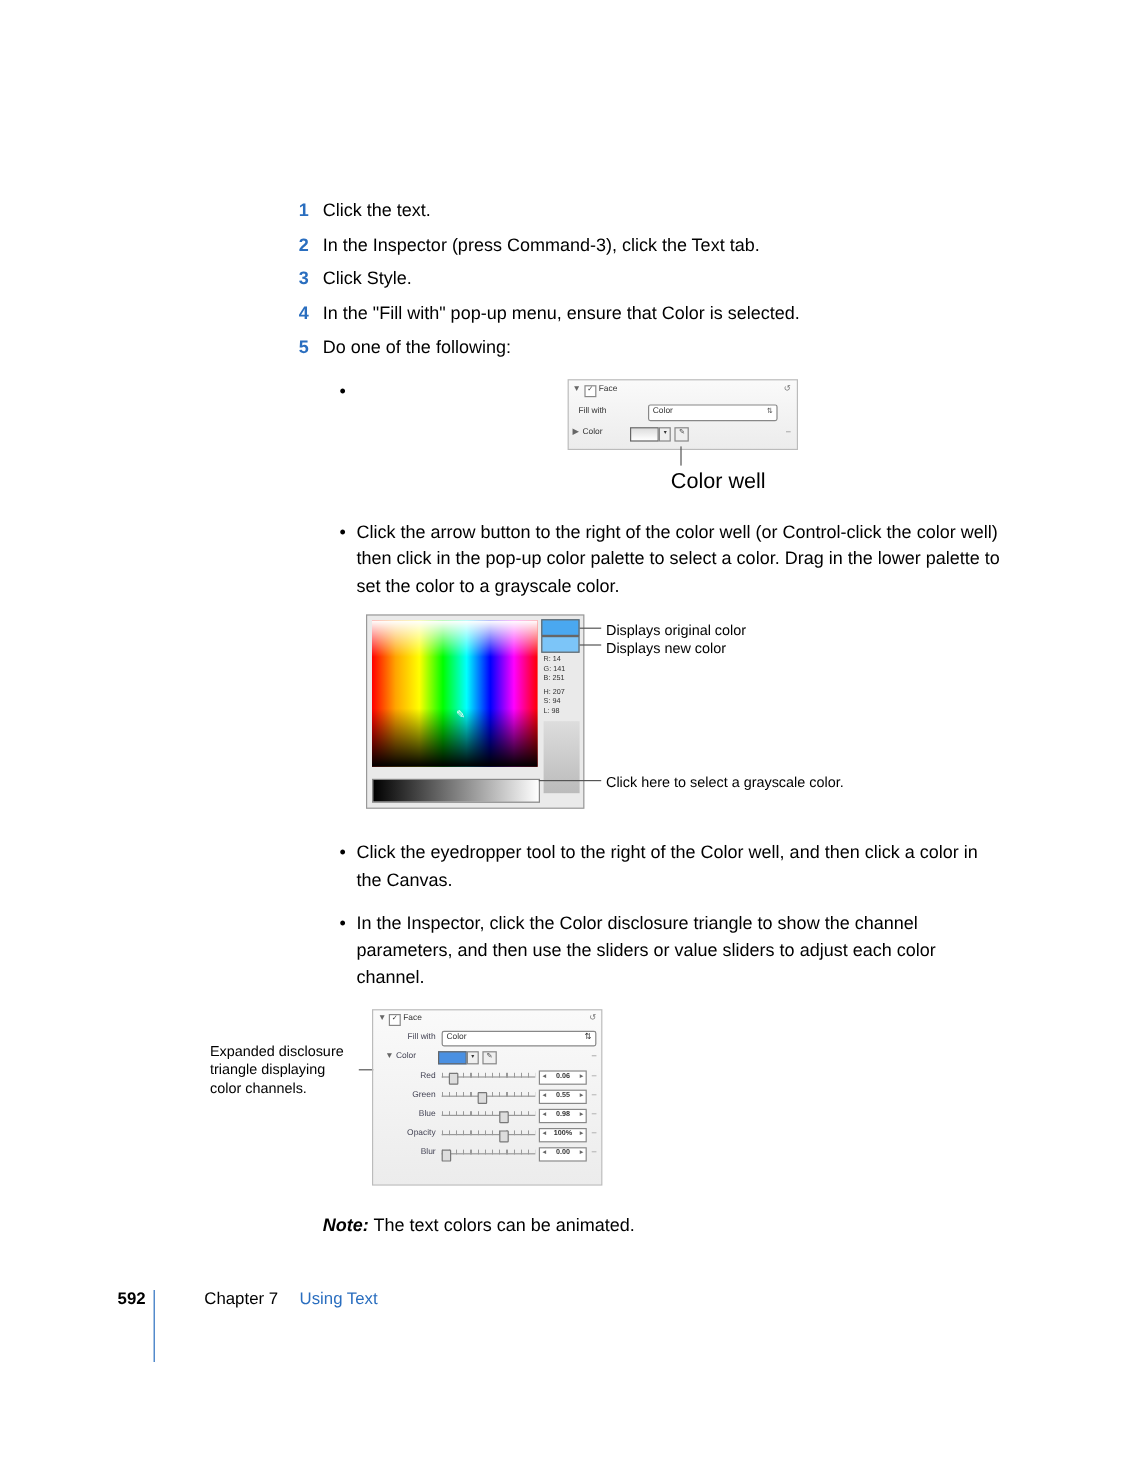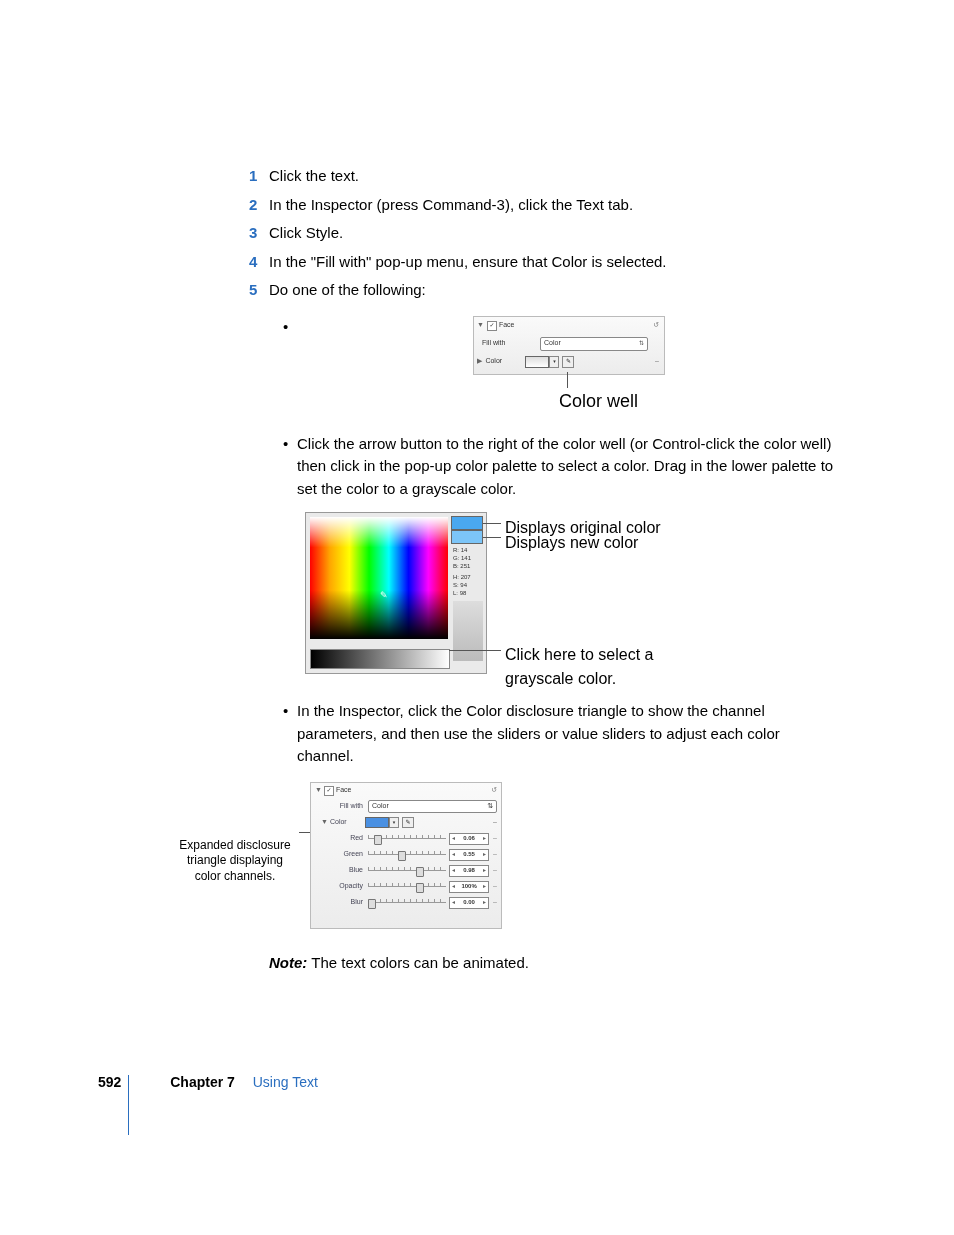--- a/index.html
+++ b/index.html
@@ -9,21 +9,21 @@
 ol.steps{list-style:none;padding:0;margin:0}
 ol.steps>li{position:relative;padding-left:0;margin-bottom:6px}
 ol.steps>li .num{position:absolute;left:-20px;color:#2a6ebf;font-weight:700}
 ul.bul{list-style:none;padding:0;margin:8px 0 0 14px}
 ul.bul>li{position:relative;padding-left:14px;margin-bottom:14px}
 ul.bul>li:before{content:"•";position:absolute;left:0;top:0}
 .note-label{font-style:italic;font-weight:700;margin-right:4px}
 .note{margin-top:20px}
 .footer{position:absolute;left:98px;top:1072px;width:740px;font-size:14px}
 .pnum{font-weight:700;margin-right:45px}
-.chap{font-weight:700;margin-right:14px}
+.chap{font-weight:400;margin-right:14px}
 .chap-title{color:#2a6ebf}
 .vr{position:absolute;left:128px;top:1075px;width:1px;height:60px;background:#2a6ebf}
 
 .fig1{position:relative;margin:14px auto 22px auto;width:190px;height:95px}
 .fig1 .panel{width:190px;height:57px;background:linear-gradient(#fafafa,#ececec);border:1px solid #bbb;font-size:7px;color:#333}
 .fig1 .row{display:flex;align-items:center;height:18px}
 .fig1 .tri{margin:0 3px;color:#666;font-size:7px}
 .fig1 .chk{width:8px;height:8px;border:1px solid #888;background:#fff;display:inline-flex;align-items:center;justify-content:center;font-size:6px;margin-right:2px}
 .fig1 .lab{width:58px;padding-left:8px}
 .fig1 .select{flex:1;margin-right:16px;height:12px;border:1px solid #888;background:#fff;display:flex;align-items:center;padding:0 3px;justify-content:space-between;border-radius:2px}
@@ -45,27 +45,27 @@
  linear-gradient(to right,red,orange,yellow,lime,cyan,blue,magenta,red)}
 .fig2 .eyemark{position:absolute;left:70px;top:72px;font-size:9px;color:#fff}
 .fig2 .vals{position:absolute;right:3px;top:34px;width:30px;font-size:6px;color:#333;line-height:1.3}
 .fig2 .vals div{white-space:pre}
 .fig2 .gray{position:absolute;left:4px;bottom:4px;width:138px;height:18px;background:linear-gradient(to right,#000,#fff);border:1px solid #888}
 .fig2 .strip{position:absolute;right:3px;top:88px;width:30px;height:60px;background:linear-gradient(#ddd,#bbb)}
 .fig2 .lead{position:absolute;background:#555;height:1px}
 .fig2 .l1{left:178px;top:11px;width:18px}
 .fig2 .l2{left:178px;top:25px;width:18px}
 .fig2 .l3{left:144px;top:138px;width:52px}
-.fig2 .cap{position:absolute;font-size:16px}
+.fig2 .cap{position:absolute;font-size:12px}
 .fig2 .c1{left:200px;top:4px}
 .fig2 .c2{left:200px;top:19px}
 .fig2 .c3{left:200px;top:131px}
 
 .fig3wrap{position:relative;margin:14px 0 0 -122px;width:480px;height:150px}
-.fig3 .side{position:absolute;left:0;top:56px;width:120px;font-size:12px;text-align:center;line-height:1.3}
+.fig3 .side{position:absolute;left:0;top:28px;width:120px;font-size:12px;text-align:left;line-height:1.3}
 .fig3 .lead{position:absolute;left:124px;top:50px;width:30px;height:1px;background:#555}
 .fig3 .panel{position:absolute;left:135px;top:0;width:190px;height:145px;background:linear-gradient(#fafafa,#ececec);border:1px solid #bbb;font-size:7px;color:#333}
 .fig3 .row{display:flex;align-items:center;height:16px;padding:0 4px}
 .fig3 .lab{width:48px;text-align:right;padding-right:5px;color:#445}
 .fig3 .tri{color:#666;margin-right:2px}
 .fig3 .chk{width:8px;height:8px;border:1px solid #888;background:#fff;display:inline-flex;align-items:center;justify-content:center;font-size:6px;margin-right:2px}
 .fig3 .select{flex:1;height:11px;border:1px solid #888;background:#fff;display:flex;align-items:center;justify-content:space-between;padding:0 3px;border-radius:2px;font-size:7px}
 .fig3 .well{width:22px;height:9px;border:1px solid #666;background:#4a90e2}
 .fig3 .drop{width:8px;height:9px;border:1px solid #888;background:#efefef;font-size:5px;display:flex;align-items:center;justify-content:center}
 .fig3 .eyed{width:10px;height:9px;border:1px solid #888;background:#efefef;margin-left:3px;font-size:6px;display:flex;align-items:center;justify-content:center}
@@ -145,20 +145,21 @@
        </div>
        <div class="lead l1"></div>
                 <div class="cap c1">Displays original color</div>
        <div class="lead l2"></div>
                 <div class="cap c2">Displays new color</div>
        <div class="lead l3"></div>
                 <div class="cap c3">Click here to select a grayscale color.</div>
       </div>
      </li>
 
+     <li><span>Click the eyedropper tool to the right of the Color well, and then click a color in the Canvas.</span></li>
      <li><span>In the Inspector, click the Color disclosure triangle to show the channel parameters, and then use the sliders or value sliders to adjust each color channel.</span>
       
       <div class="fig3wrap fig3">
        <div class="side">Expanded disclosure triangle displaying color channels.</div>
        <div class="lead"></div>
        <div class="panel">
         <div class="row">
          <span class="tri">▼</span>
          <span class="chk">✓</span>
          <span>Face</span>

